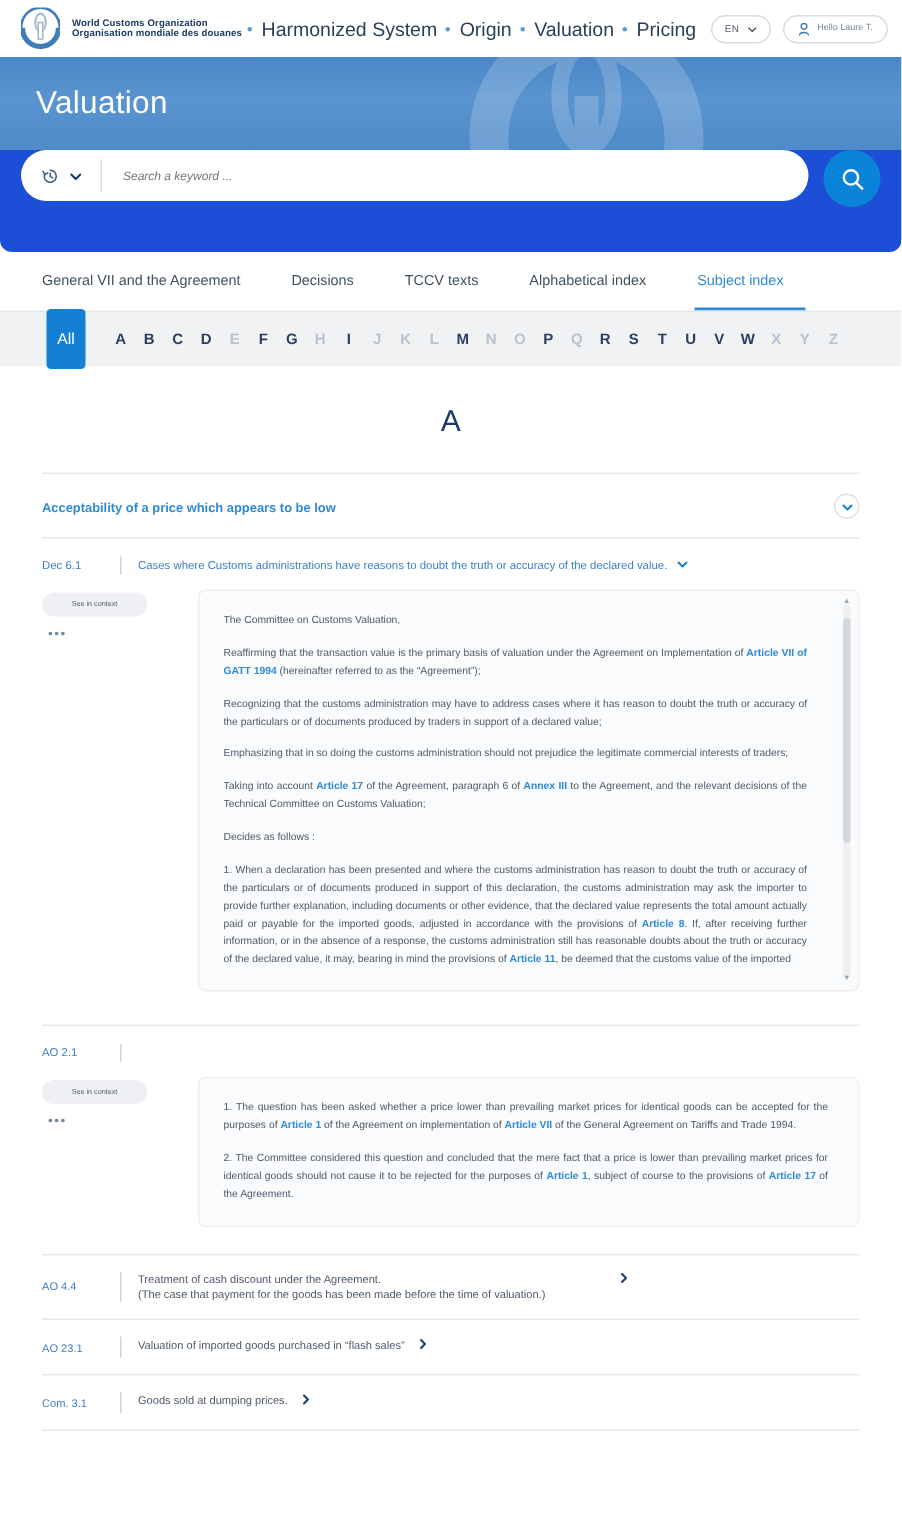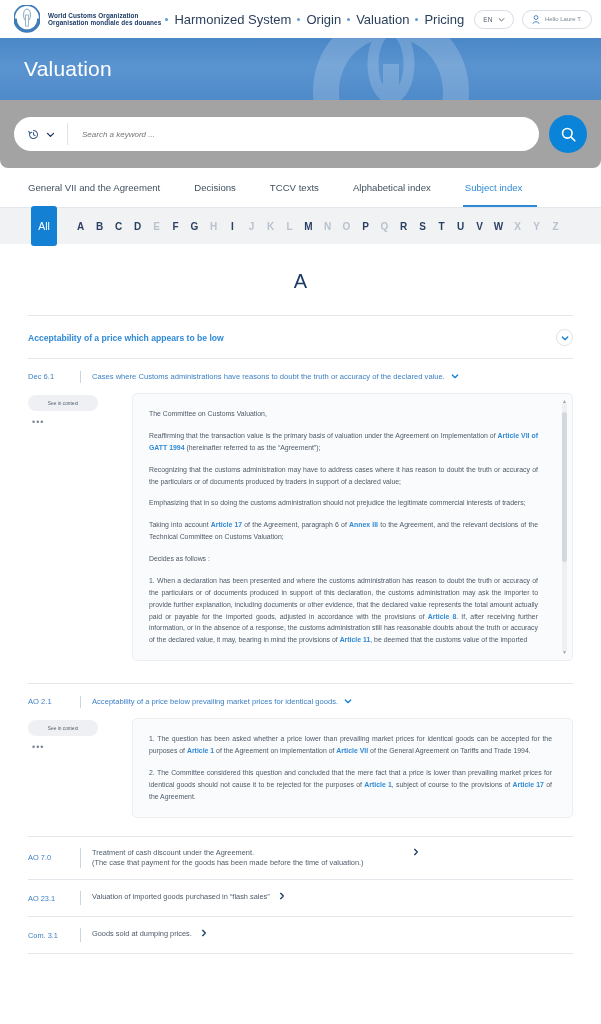--- a/index.html
+++ b/index.html
@@ -86,23 +86,23 @@
     font-weight: 400;
     color: #ffffff;
     margin-left: 24px;
     letter-spacing: .2px;
     position: relative; z-index: 2;
   }
 
   
   .searchband {
     height: 68px;
-    background: #a3a3a3;
-    display: flex;
-    align-items: center;
+    background: #1d4ed8;
+    display: flex;
+    align-items: flex-start;
     padding: 0 14px;
     border-radius: 0 0 8px 8px;
   }
   .searchbox {
     flex: 1;
     height: 34px;
     background: #fff;
     border-radius: 17px;
     display: flex;
     align-items: center;
@@ -507,46 +507,40 @@
       </div>
     </div>
   </div>
 
   <div style="height:22px"></div>
   <div class="rule"></div>
 
   <div class="entry-head">
     <div class="entry-ref">AO 2.1</div>
     <div class="entry-sep"></div>
-    <div class="entry-title">
-      <span>Acceptability of a price below prevailing market prices for identical goods.</span>
-      <svg class="chev-inline" width="8" height="8" viewBox="0 0 12 12">
-        <path d="M2 4.5 L6 8.5 L10 4.5" fill="none" stroke="#1380d4" stroke-width="2" stroke-linecap="round" stroke-linejoin="round"></path>
-      </svg>
-    </div>
   </div>
 
   <div class="entry-body">
     <div class="entry-aside">
       <button class="ctx-btn">See in context</button>
       <div class="dots">•••</div>
     </div>
     <div class="doc-card">
       <div id="entry2-text">
           <p>1. The question has been asked whether a price lower than prevailing market prices for identical goods can be accepted for the purposes of <a href="#">Article 1</a> of the Agreement on implementation of <a href="#">Article VII</a> of the General Agreement on Tariffs and Trade 1994.</p>
           <p>2. The Committee considered this question and concluded that the mere fact that a price is lower than prevailing market prices for identical goods should not cause it to be rejected for the purposes of <a href="#">Article 1</a>, subject of course to the provisions of <a href="#">Article 17</a> of the Agreement.</p>
         </div>
     </div>
   </div>
 
   <div style="height:18px"></div>
 
   <div id="simple-rows">
       <div class="list-row">
-        <div class="list-ref">AO 7.0</div>
+        <div class="list-ref">AO 4.4</div>
         <div class="list-sep"></div>
         <div class="list-texts">
           <div style="display: flex; align-items: center;">
             <span style="font-size: 7.4px; color: rgb(77, 90, 104);">Treatment of cash discount under the Agreement.</span>
             <span style="margin-left: 152px;"></span>
             <svg viewBox="0 0 12 12" width="8" height="8" class="list-arrow">
               <path d="M4 2 L8 6 L4 10" fill="none" stroke="#1b3a66" stroke-width="2" stroke-linecap="round" stroke-linejoin="round"></path>
             </svg>
           </div>
           <div class="l2">(The case that payment for the goods has been made before the time of valuation.)</div>

